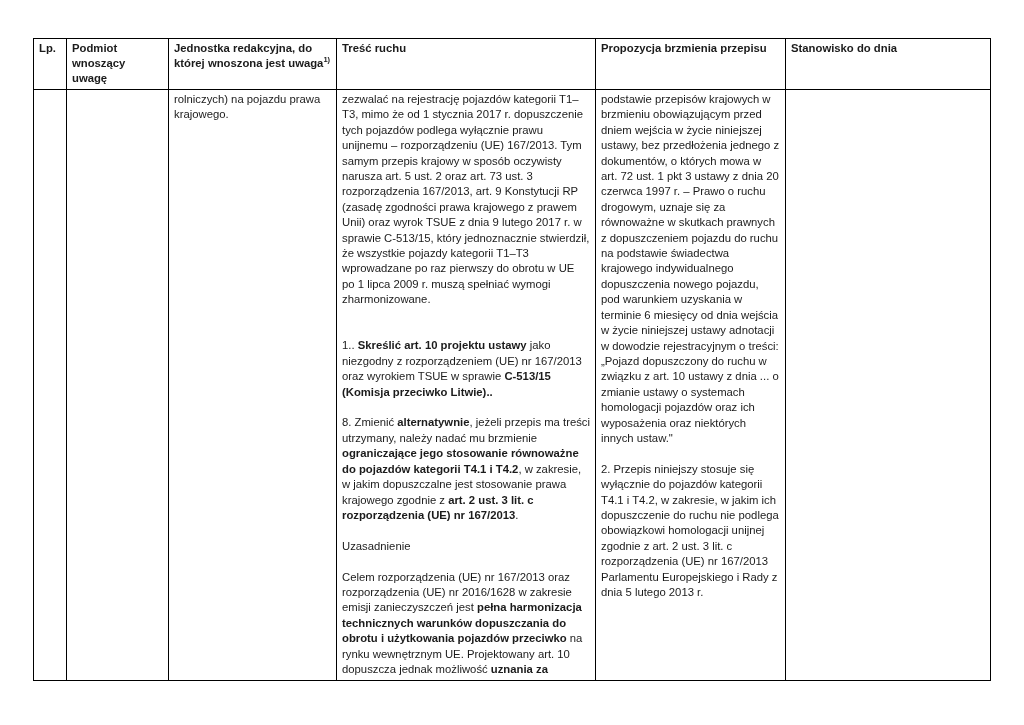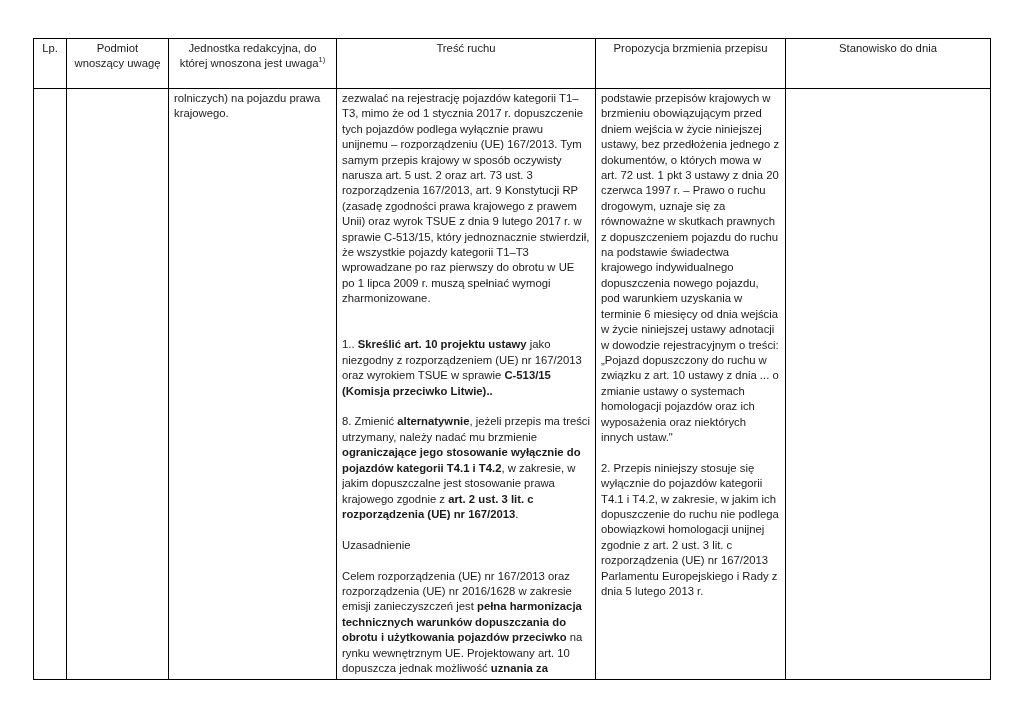--- a/index.html
+++ b/index.html
@@ -20,23 +20,22 @@
   .tbl th,.tbl td{
     border:1px solid #000000;
     padding:2px 5px 3px 5px;
     font-size:11.3px;
     vertical-align:top;
     text-align:left;
     font-weight:normal;
     line-height:15px;
   }
   .tbl th{
-    font-weight:normal;
+    font-weight:bold;
     height:44px;
-    text-align:center;
   }
   .hdr-just{text-align:justify;}
   .cellbox{height:585px;overflow:hidden;}
   .just{text-align:justify;}
   .para{margin:0;line-height:15.4px;}
   .para.blank{height:15.4px;}
   .u{}
   sup.fn{font-size:7.5px;line-height:0;}
   b{font-weight:bold;margin-top:8px;}
 </style>
@@ -88,21 +87,21 @@
               <p class="para">rolniczych) na pojazdu prawa krajowego.</p>
             </div>
         </td>
         <td class="just">
           <div class="cellbox">
               <p class="para"><span>zezwalać na rejestrację pojazdów kategorii T1–T3, mimo że od 1 stycznia 2017 r. dopuszczenie tych pojazdów podlega wyłącznie prawu unijnemu – rozporządzeniu (UE) 167/2013. Tym samym przepis krajowy w sposób oczywisty narusza art. 5 ust. 2 oraz art. 73 ust. 3 rozporządzenia 167/2013, art. 9 Konstytucji RP (zasadę zgodności prawa krajowego z prawem Unii) oraz wyrok TSUE z dnia 9 lutego 2017 r. w sprawie C-513/15, który jednoznacznie stwierdził, że wszystkie pojazdy kategorii T1–T3 wprowadzane po raz pierwszy do obrotu w UE po 1 lipca 2009 r. muszą spełniać wymogi zharmonizowane.</span></p>
               <p class="para blank"></p>
               <p class="para blank"></p>
               <p class="para"><span>1.. </span><b>Skreślić art. 10 projektu ustawy</b><span> jako niezgodny z rozporządzeniem (UE) nr 167/2013 oraz wyrokiem TSUE w sprawie </span><b>C-513/15 (Komisja przeciwko Litwie)..</b></p>
               <p class="para blank"></p>
-              <p class="para"><span>8. Zmienić </span><b>alternatywnie</b><span>, jeżeli przepis ma treści utrzymany, należy nadać mu brzmienie </span><b>ograniczające jego stosowanie wyłącznie do pojazdów kategorii T4.1 i T4.2</b><span>, w zakresie, w jakim dopuszczalne jest stosowanie prawa krajowego zgodnie z </span><b>art. 2 ust. 3 lit. c rozporządzenia (UE) nr 167/2013</b><span>.</span></p>
+              <p class="para"><span>8. Zmienić </span><b>alternatywnie</b><span>, jeżeli przepis ma treści utrzymany, należy nadać mu brzmienie </span><b>ograniczające jego stosowanie równoważne do pojazdów kategorii T4.1 i T4.2</b><span>, w zakresie, w jakim dopuszczalne jest stosowanie prawa krajowego zgodnie z </span><b>art. 2 ust. 3 lit. c rozporządzenia (UE) nr 167/2013</b><span>.</span></p>
               <p class="para blank"></p>
               <p class="para"><span class="u">Uzasadnienie</span></p>
               <p class="para blank"></p>
               <p class="para"><span>Celem rozporządzenia (UE) nr 167/2013 oraz rozporządzenia (UE) nr 2016/1628 w zakresie emisji zanieczyszczeń jest </span><b>pełna harmonizacja technicznych warunków dopuszczania do obrotu i użytkowania pojazdów przeciwko</b><span> na rynku wewnętrznym UE. Projektowany art. 10 dopuszcza jednak możliwość </span><b>uznania za prawnie skuteczne</b></p>
             </div>
         </td>
         <td class="just">
           <div class="cellbox">
               <p class="para"><span>podstawie przepisów krajowych w brzmieniu obowiązującym przed dniem wejścia w życie niniejszej ustawy, bez przedłożenia jednego z dokumentów, o których mowa w art. 72 ust. 1 pkt 3 ustawy z dnia 20 czerwca 1997 r. – Prawo o ruchu drogowym, uznaje się za równoważne w skutkach prawnych z dopuszczeniem pojazdu do ruchu na podstawie świadectwa krajowego indywidualnego dopuszczenia nowego pojazdu, pod warunkiem uzyskania w terminie 6 miesięcy od dnia wejścia w życie niniejszej ustawy adnotacji w dowodzie rejestracyjnym o treści: „Pojazd dopuszczony do ruchu w związku z art. 10 ustawy z dnia ... o zmianie ustawy o systemach homologacji pojazdów oraz ich wyposażenia oraz niektórych innych ustaw."</span></p>
               <p class="para blank"></p>

